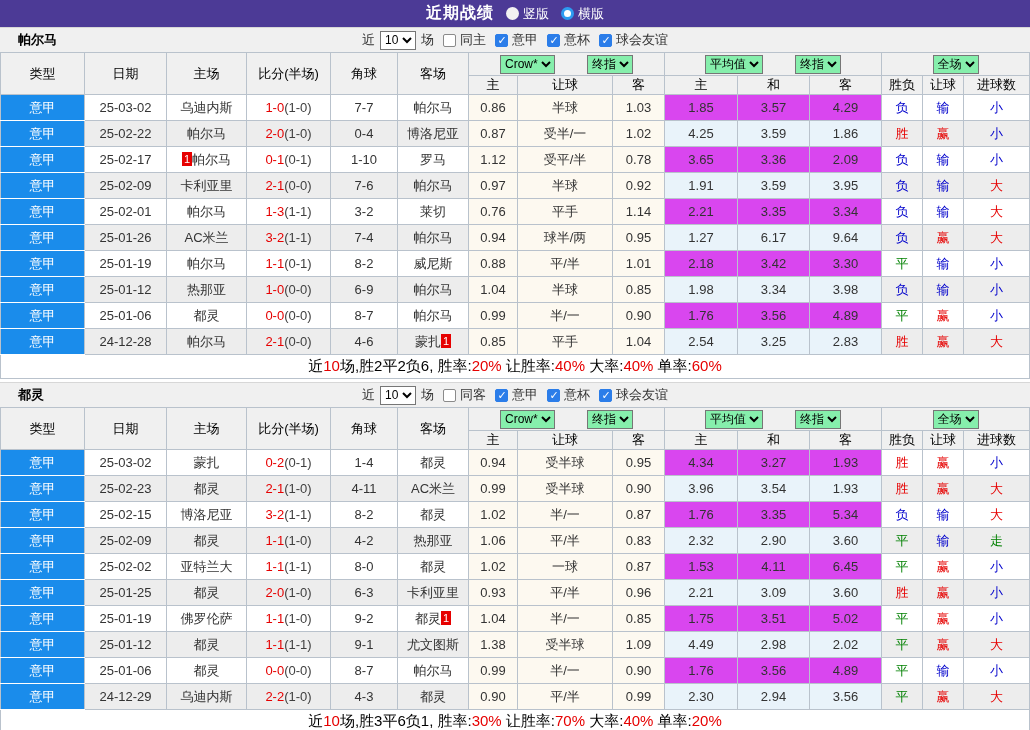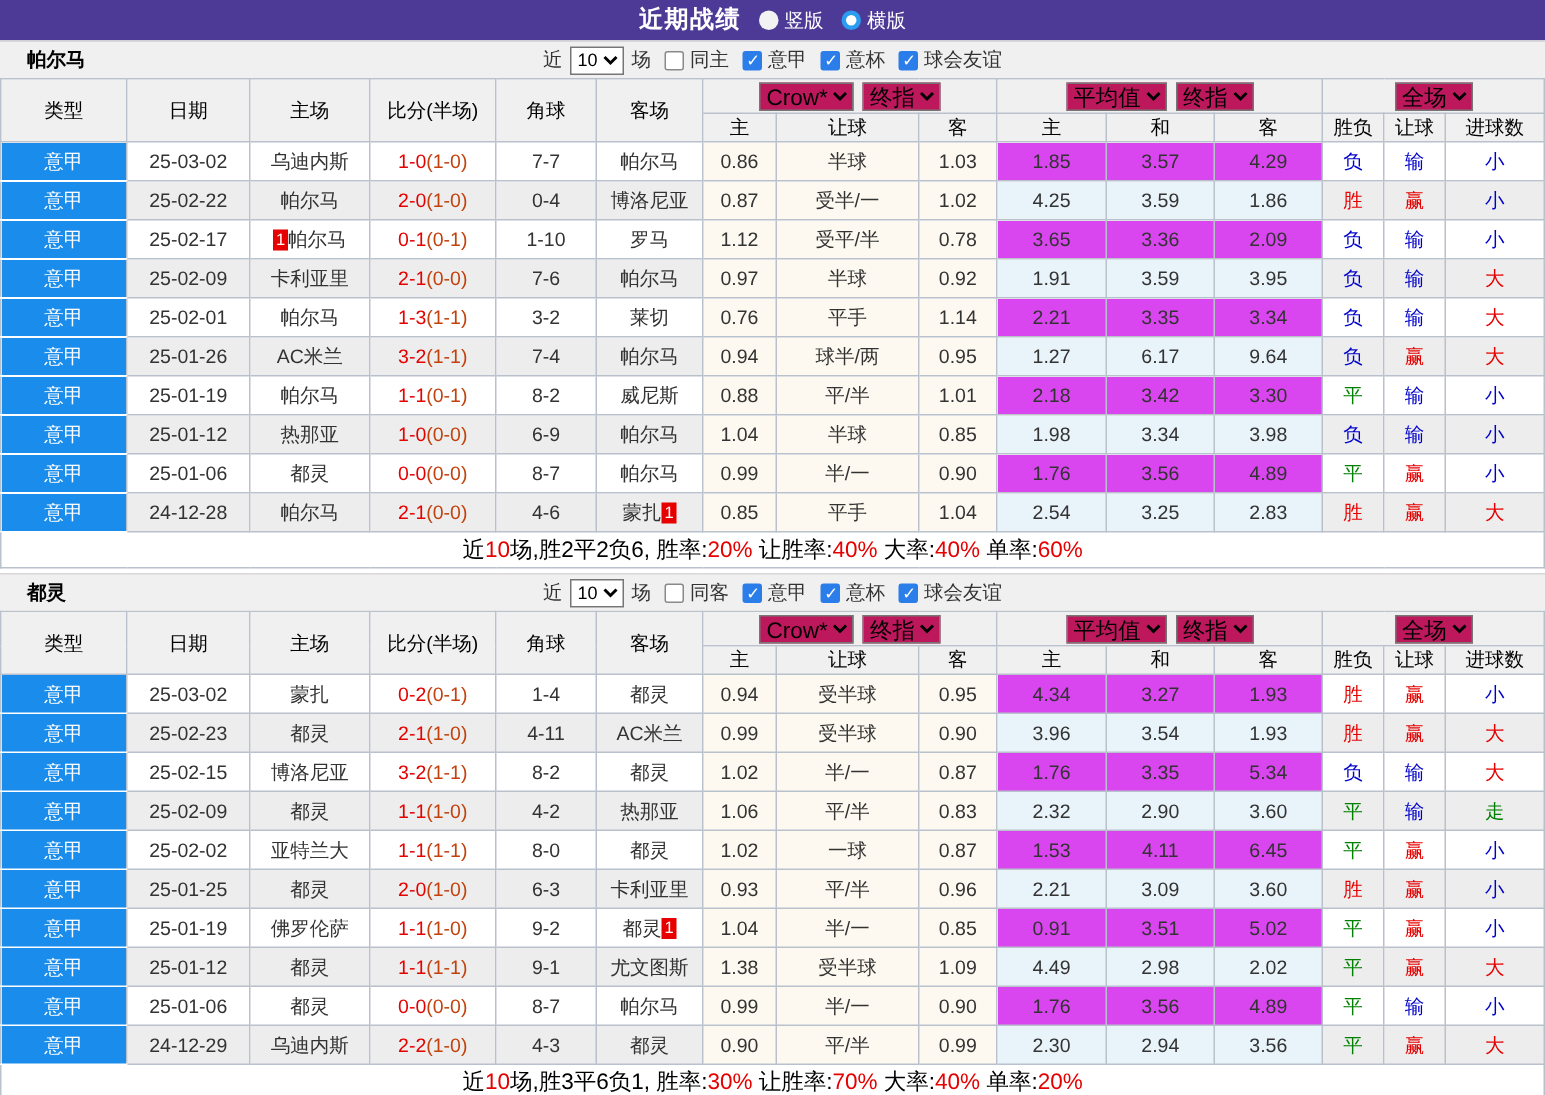--- a/index.html
+++ b/index.html
@@ -20,32 +20,32 @@
   .cb.checked{background:#2b7de9;border-color:#2b7de9}
   .cb.checked::after{content:"\2713";color:#fff;font-size:11px;font-weight:bold;position:absolute;left:1.5px;top:-1px}
   .cblbl{margin-left:1px}
   
   .section+.section{margin-top:3px}
   table.rtbl{width:1030px;border-collapse:collapse;table-layout:fixed;font-size:13px}
   .rtbl th,.rtbl td{border:1px solid #b9c2cc;text-align:center;overflow:hidden;white-space:nowrap;padding:0}
   .rtbl thead th{background:#f0f0f0;font-weight:normal;color:#000}
   tr.dd-row th{height:23px}
   tr.sub-row th{height:17px;font-size:13px}
-  .ddsel{font-size:15px;height:19px;border:1px solid #767676;background:#be185d;margin:0 3px}
+  .ddsel{font-size:12px;height:19px;border:1px solid #767676;background:#86efac;margin:0 16px}
   tbody td{height:26px;background:#fff}
   tbody tr.even td{background:#ededed}
   td.c-type{background:#1a8ceb;color:#fff;border-bottom:1px solid #fff;border-top:1px solid #fff}
   tbody tr.even td.c-type{background:#1a8ceb}
   td.asian{background:#fdf9f0}
   tbody tr.even td.asian{background:#fdf9f0}
   td.euro{background:#d946ef}
   tbody tr.even td.euro{background:#e9f3fa}
   .tm{color:#009933}
   .sc{color:#e60000}
-  .half{color:#c2410c}
+  .half{color:#404040}
   .bdg{display:inline-block;background:#e60000;color:#fff;font-size:11px;line-height:14px;height:14px;padding:0 2px;vertical-align:1px}
   .res-r{color:#e60000}
   .res-g{color:#008000}
   .res-b{color:#0000cc}
   tr.sumrow td{height:24px;background:#fff;font-size:15px;color:#000}
   .red{color:#e60000}
   a.lnk{text-decoration:none;color:inherit;cursor:pointer}
 </style>
 </head>
 <body>
@@ -466,21 +466,21 @@
           <tr class="odd">
             <td class="c-type"><a class="lnk">意甲</a></td>
             <td class="plain">25-01-19</td>
             <td class="plain"><a class="lnk"><span>佛罗伦萨</span></a></td>
             <td class="plain"><a class="lnk"><span class="sc">1-1</span><span class="half">(1-0)</span></a></td>
             <td class="plain">9-2</td>
             <td class="plain"><a class="lnk tm"><span>都灵</span><span class="bdg">1</span></a></td>
             <td class="asian">1.04</td>
             <td class="asian">半/一</td>
             <td class="asian">0.85</td>
-            <td class="euro">0.91</td>
+            <td class="euro">1.75</td>
             <td class="euro">3.51</td>
             <td class="euro">5.02</td>
             <td class="plain res-g">平</td>
             <td class="plain res-r">赢</td>
             <td class="plain res-b">小</td>
           </tr>
           <tr class="even">
             <td class="c-type"><a class="lnk">意甲</a></td>
             <td class="plain">25-01-12</td>
             <td class="plain"><a class="lnk tm"><span>都灵</span></a></td>

